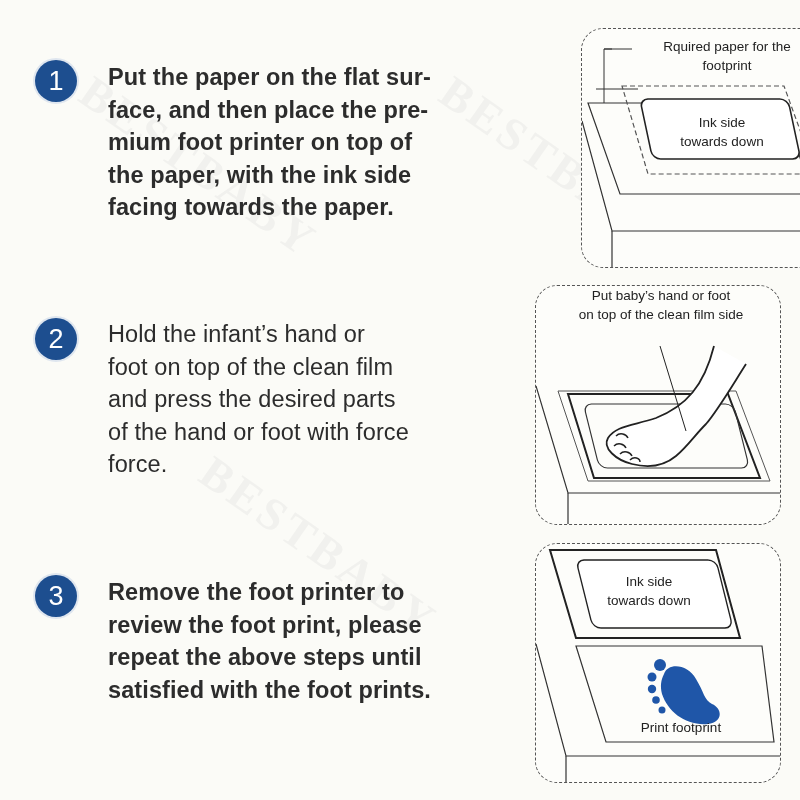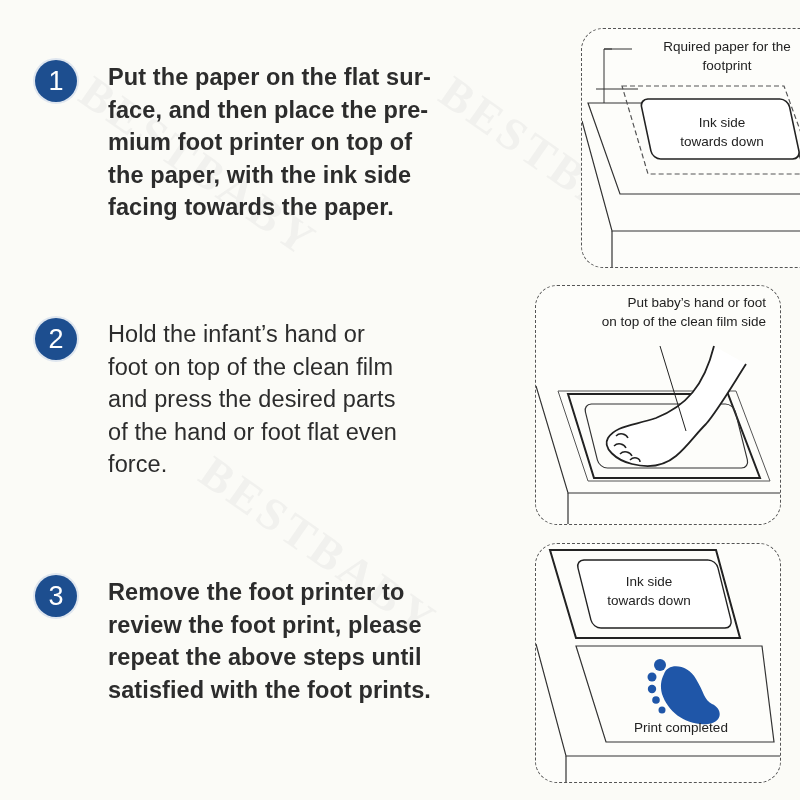--- a/index.html
+++ b/index.html
@@ -53,21 +53,21 @@
 mium foot printer on top of
 the paper, with the ink side
 facing towards the paper.</div>
 </div>
 
 <div class="step" style="top:0;">
   <div class="badge" style="top:318px;">2</div>
   <div class="step-text" style="top:318px;">Hold the infant’s hand or
 foot on top of the clean film
 and press the desired parts
-of the hand or foot flat even
+of the hand or foot with force
 force.</div>
 </div>
 
 <div class="step" style="top:0;">
   <div class="badge" style="top:575px;">3</div>
   <div class="step-text" style="top:576px;font-weight:bold;">Remove the foot printer to
 review the foot print, please
 repeat the above steps until
 satisfied with the foot prints.</div>
 </div>
@@ -99,21 +99,21 @@
     <polyline points="0,100 32,207 244,207" fill="none" stroke="#333" stroke-width="1.2"></polyline>
     <line x1="32" y1="207" x2="32" y2="238" stroke="#333" stroke-width="1.2"></line>
     <polygon points="22,105 200,105 234,195 52,195" fill="none" stroke="#555" stroke-width="1"></polygon>
     <polygon points="32,108 192,108 224,192 58,192" fill="none" stroke="#222" stroke-width="2"></polygon>
     <rect x="48" y="118" width="150" height="64" rx="8" fill="none" stroke="#333" stroke-width="1.2" transform="skewX(14) translate(-30,0)"></rect>
 
     <path d="M178,60 C168,100 150,120 120,132 C95,140 80,140 72,152 C66,162 80,174 96,178 C112,182 128,180 140,170 C152,160 158,150 170,138 C182,124 196,100 210,78" fill="#fff" stroke="#222" stroke-width="1.8"></path>
     <path d="M80,150 c4,-4 10,-2 12,2 M78,160 c4,-4 10,-2 12,2 M84,168 c4,-4 10,-2 12,2 M94,174 c4,-4 10,-2 10,2" fill="none" stroke="#222" stroke-width="1.5"></path>
     <line x1="124" y1="60" x2="150" y2="145" stroke="#222" stroke-width="1"></line>
   </svg>
-  <div class="lbl" style="left:20px;top:7px;width:210px;white-space:pre-line;text-align:right;">Put baby’s hand or foot
+  <div class="lbl" style="left:20px;top:0;width:210px;white-space:pre-line;">Put baby’s hand or foot
 on top of the clean film side</div>
 </div>
 
 <div class="panel" style="top:543px;height:238px;">
   <svg width="244" height="238">
     <polyline points="0,100 30,212 244,212" fill="none" stroke="#333" stroke-width="1.2"></polyline>
     <line x1="30" y1="212" x2="30" y2="238" stroke="#333" stroke-width="1.2"></line>
 
     <polygon points="14,6 180,6 204,94 40,94" fill="none" stroke="#222" stroke-width="2"></polygon>
     <rect x="40" y="16" width="140" height="68" rx="8" fill="#fff" stroke="#222" stroke-width="1.4" transform="skewX(14) translate(-4,0)"></rect>
@@ -123,14 +123,14 @@
       <path d="M128,130 C132,118 152,120 160,135 C168,148 168,156 176,160 C186,164 188,178 172,180 C150,182 132,168 126,150 C124,142 125,136 128,130 Z"></path>
       <circle cx="124" cy="121" r="6"></circle>
       <circle cx="116" cy="133" r="4.5"></circle>
       <circle cx="116" cy="145" r="4.2"></circle>
       <circle cx="120" cy="156" r="3.8"></circle>
       <circle cx="126" cy="166" r="3.5"></circle>
     </g>
   </svg>
   <div class="lbl" style="left:48px;top:28px;width:130px;white-space:pre-line;">Ink side
 towards down</div>
-  <div class="lbl" style="left:70px;top:174px;width:150px;">Print completed</div>
+  <div class="lbl" style="left:70px;top:174px;width:150px;">Print footprint</div>
 </div>
 
 </body></html>

